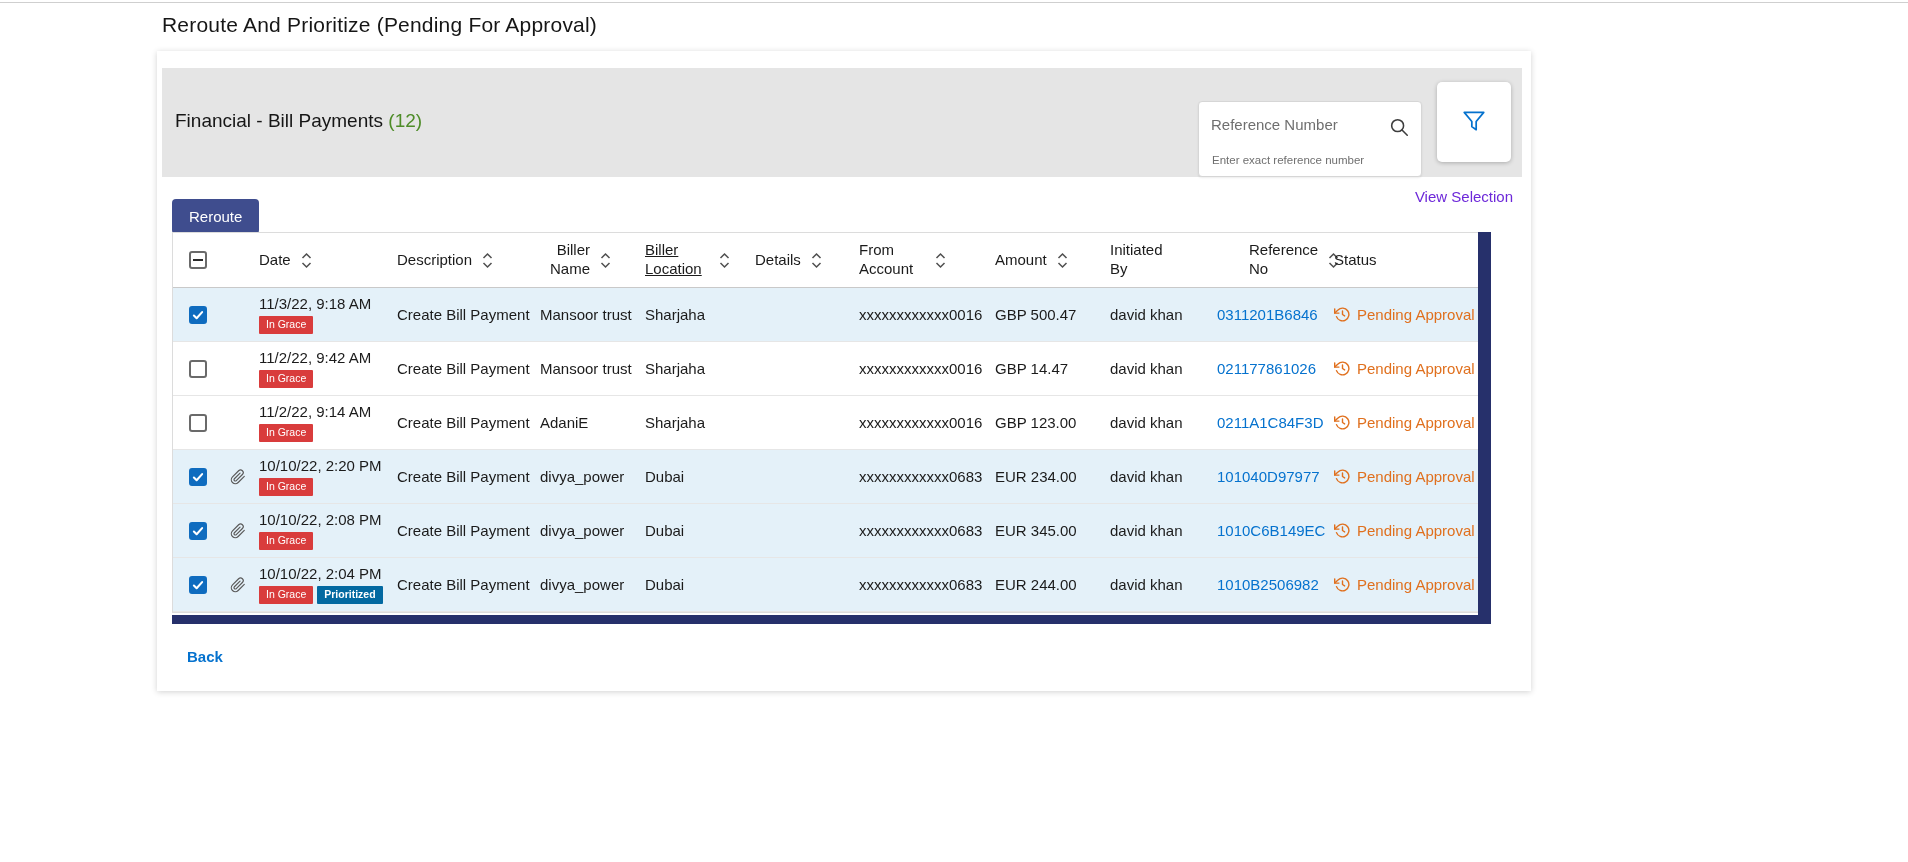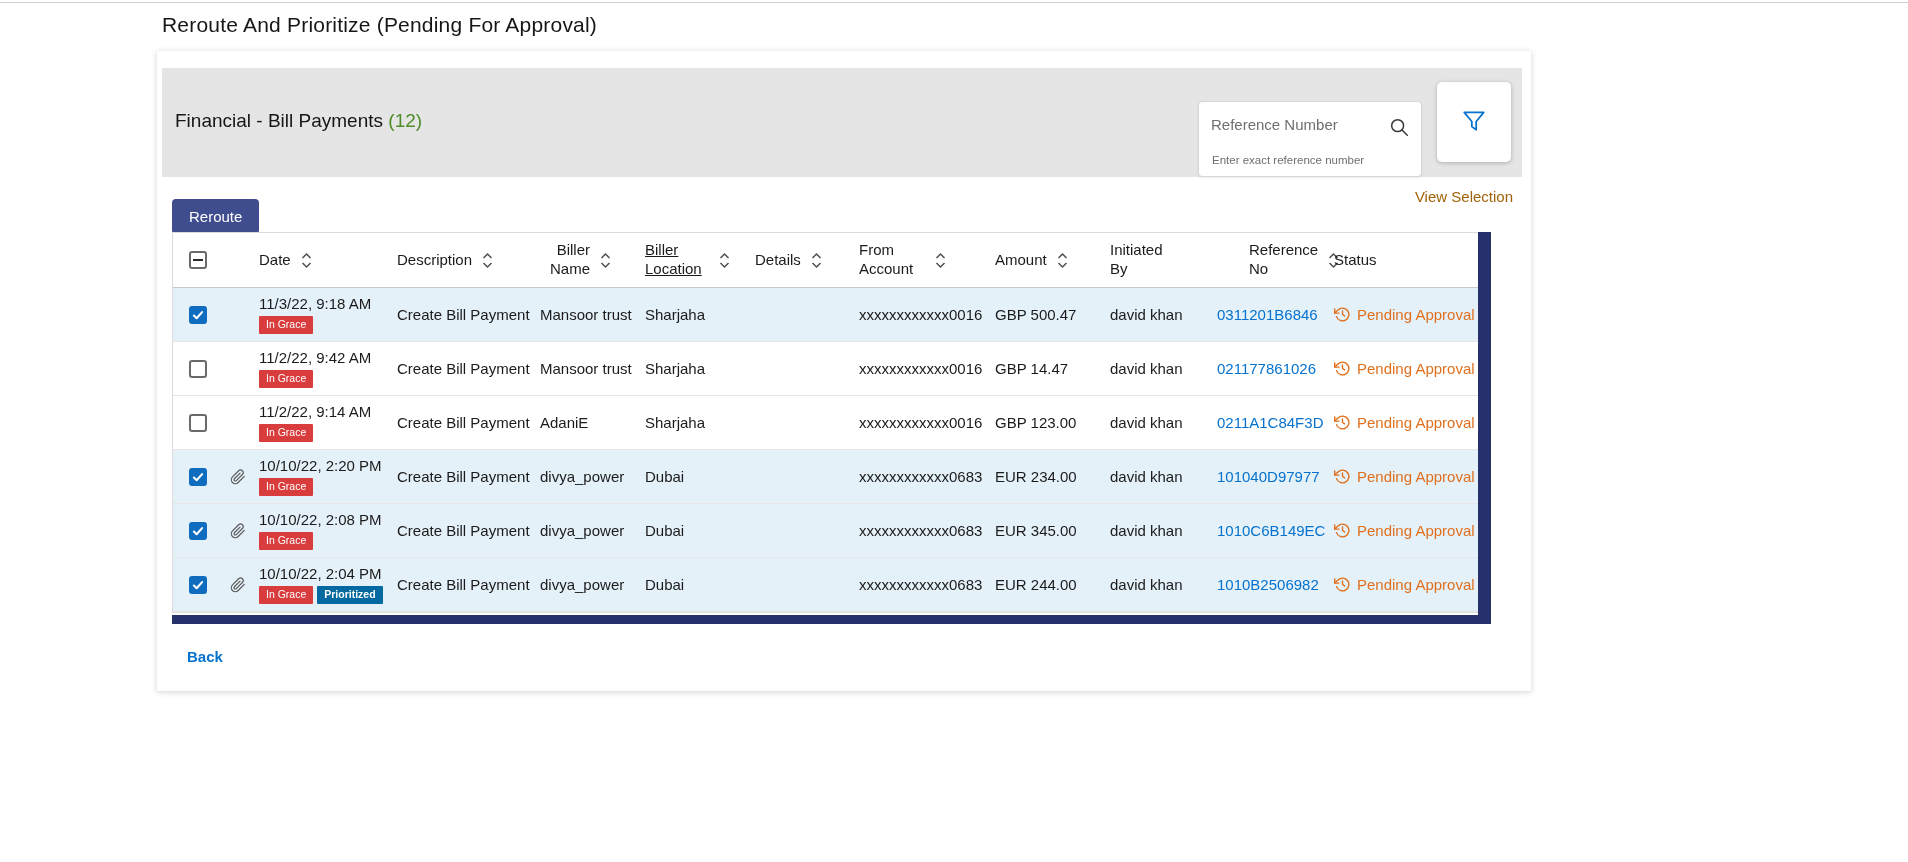--- a/index.html
+++ b/index.html
@@ -57,21 +57,21 @@
   }
 
   
   .reroute-btn {
     position: absolute; left: 15px; top: 148px; height: 35px; padding: 0 17px;
     background: #3f4d8e; color: #fff; font-family: inherit; font-size: 15px; font-weight: 500;
     border: none; border-radius: 4px; cursor: pointer;
   }
   .view-selection {
     position: absolute; right: 18px; top: 137px;
-    font-size: 15px; color: #a16207; text-decoration: none; cursor: pointer;
+    font-size: 15px; color: #6d28d9; text-decoration: none; cursor: pointer;
   }
 
   
   .table-grid {
     position: absolute; left: 15px; top: 181px;
     display: grid; grid-template-columns: 1306px 13px; grid-template-rows: auto 11px;
   }
   .tbl { grid-area: 1/1/2/2; border: 1px solid #dcdcdc; border-right: none; background: #fff; }
   .vscroll { grid-area: 1/2/3/3; background: #26306b; cursor: pointer; }
   .hscroll { grid-area: 2/1/3/2; background: #26306b; border-top: 2px solid #fff; cursor: pointer; }

